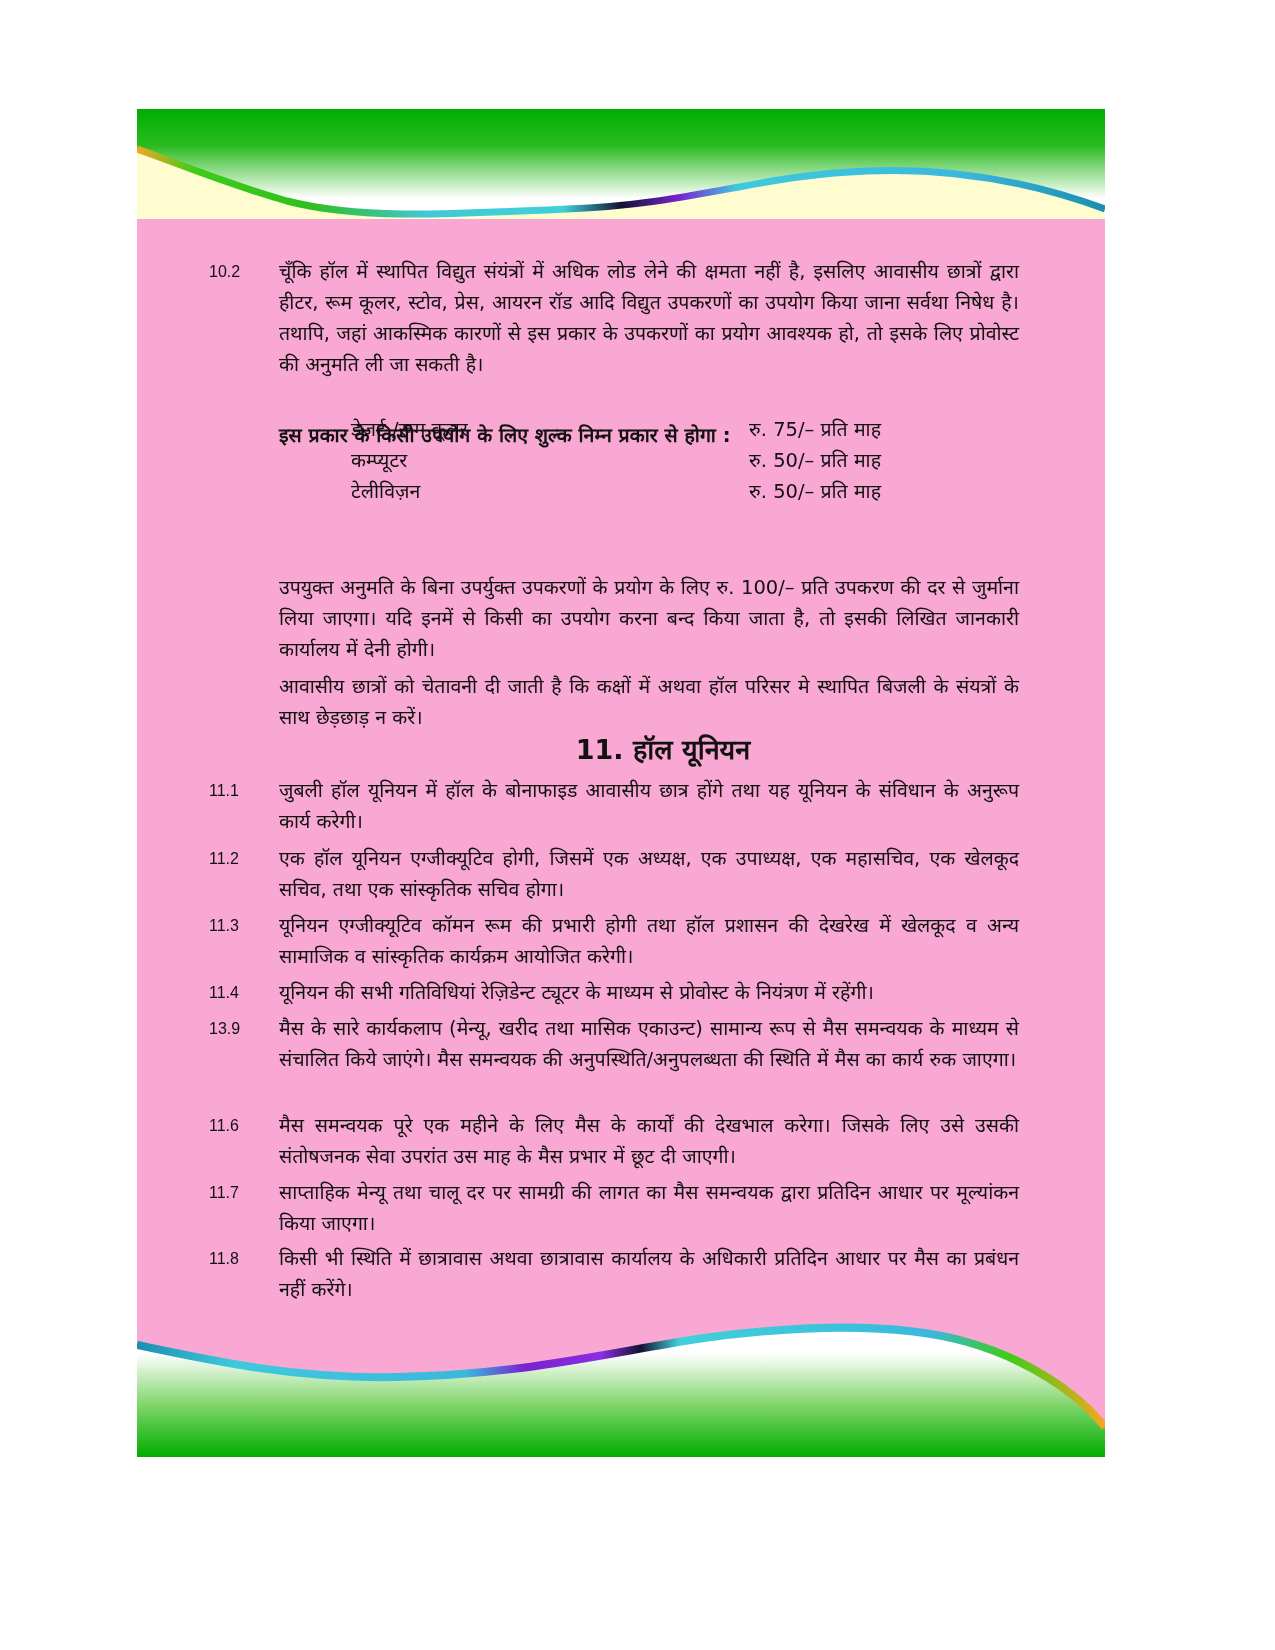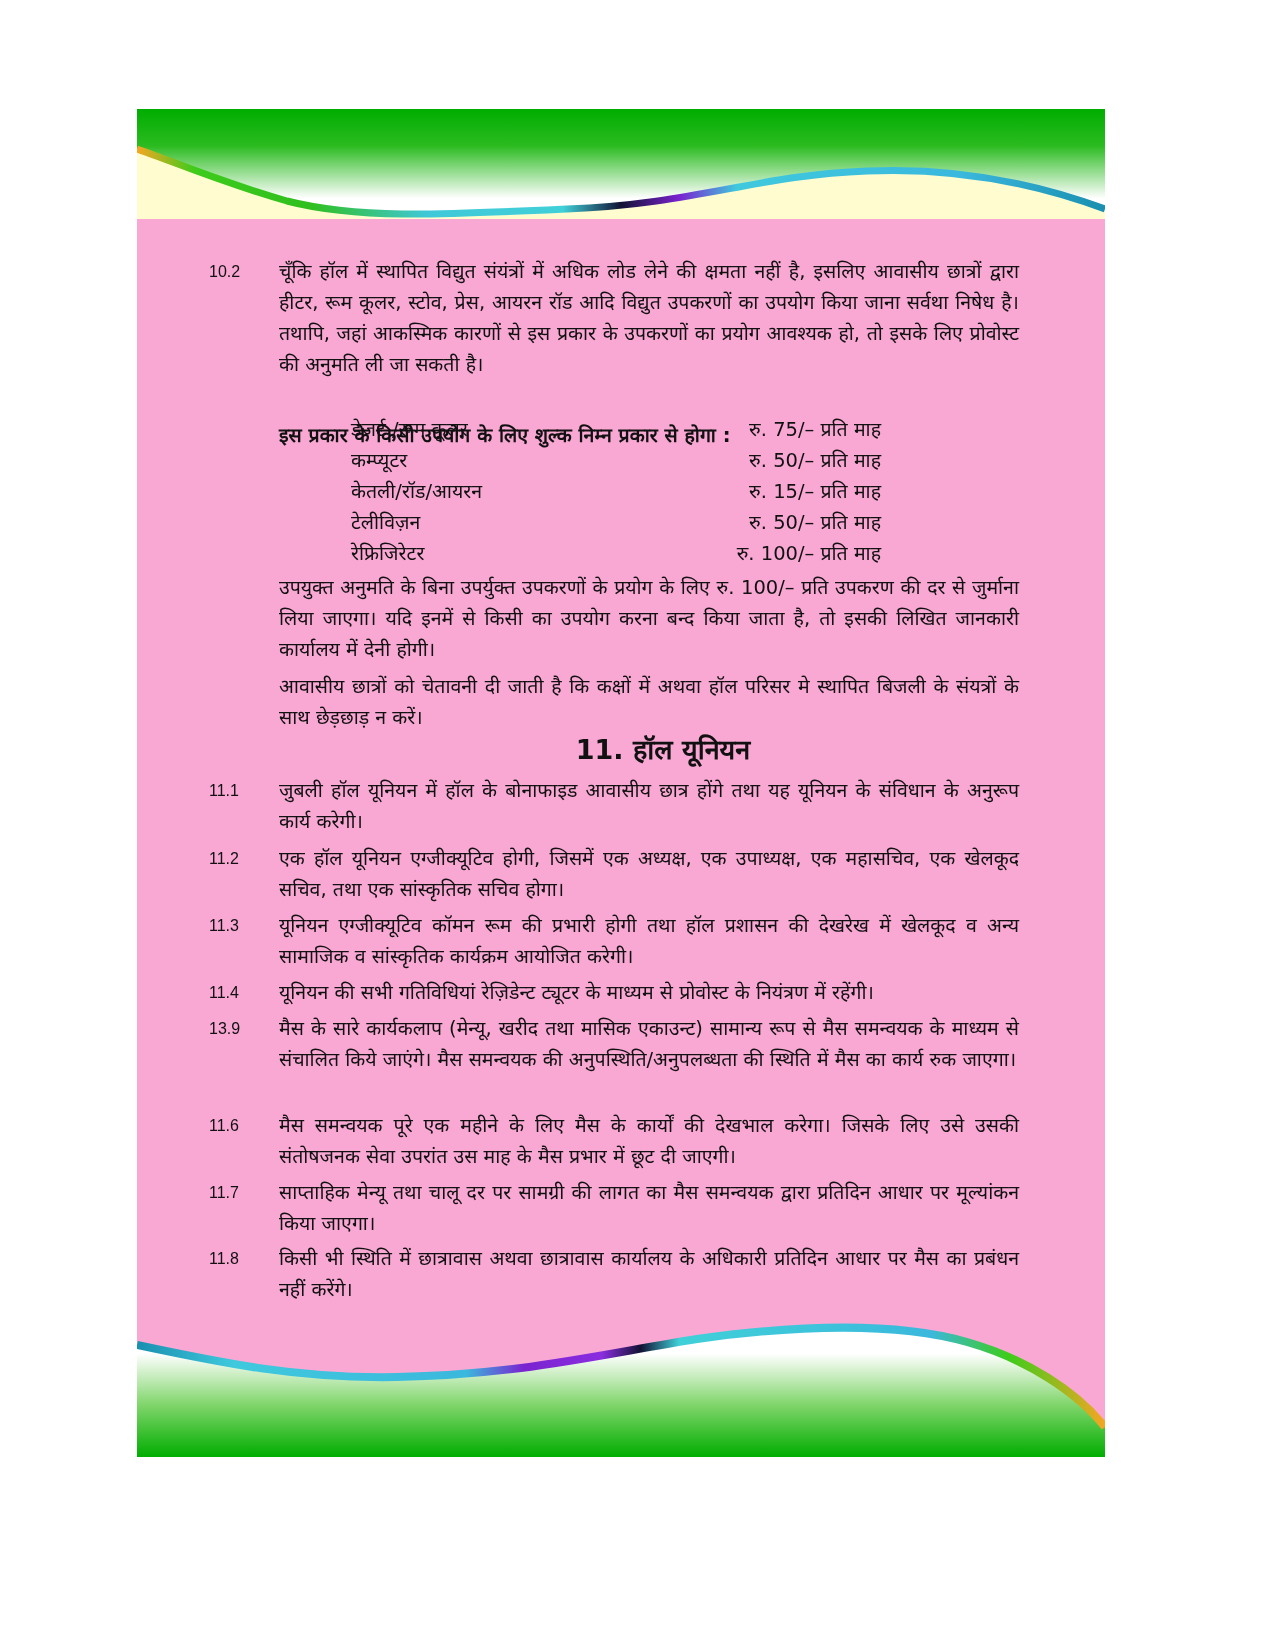--- a/index.html
+++ b/index.html
@@ -118,30 +118,22 @@
     <div class="fee-table">
       <div class="fee-row">
         <span class="fee-item">डेजर्ट /रूम कूलर</span>
         <span class="fee-amount">रु. 75/– प्रति माह</span>
       </div>
       <div class="fee-row">
         <span class="fee-item">कम्प्यूटर</span>
         <span class="fee-amount">रु. 50/– प्रति माह</span>
       </div>
       <div class="fee-row">
-        <span class="fee-item">केतली/रॉड/आयरन</span>
-        <span class="fee-amount">रु. 15/– प्रति माह</span>
-      </div>
-      <div class="fee-row">
         <span class="fee-item">टेलीविज़न</span>
         <span class="fee-amount">रु. 50/– प्रति माह</span>
-      </div>
-      <div class="fee-row">
-        <span class="fee-item">रेफ्रिजिरेटर</span>
-        <span class="fee-amount">रु. 100/– प्रति माह</span>
       </div>
     </div>
 
     <div class="para" style="top:463px;">उपयुक्त अनुमति के बिना उपर्युक्त उपकरणों के प्रयोग के लिए रु. 100/– प्रति उपकरण की दर से जुर्माना लिया जाएगा। यदि इनमें से किसी का उपयोग करना बन्द किया जाता है, तो इसकी लिखित जानकारी कार्यालय में देनी होगी।</div>
 
     <div class="para" style="top:562px;">आवासीय छात्रों को चेतावनी दी जाती है कि कक्षों में अथवा हॉल परिसर मे स्थापित बिजली के संयत्रों के साथ छेड़छाड़ न करें।</div>
 
     <div class="section-heading">11. हॉल यूनियन</div>
 
     <div class="clause" style="top:666px;">

